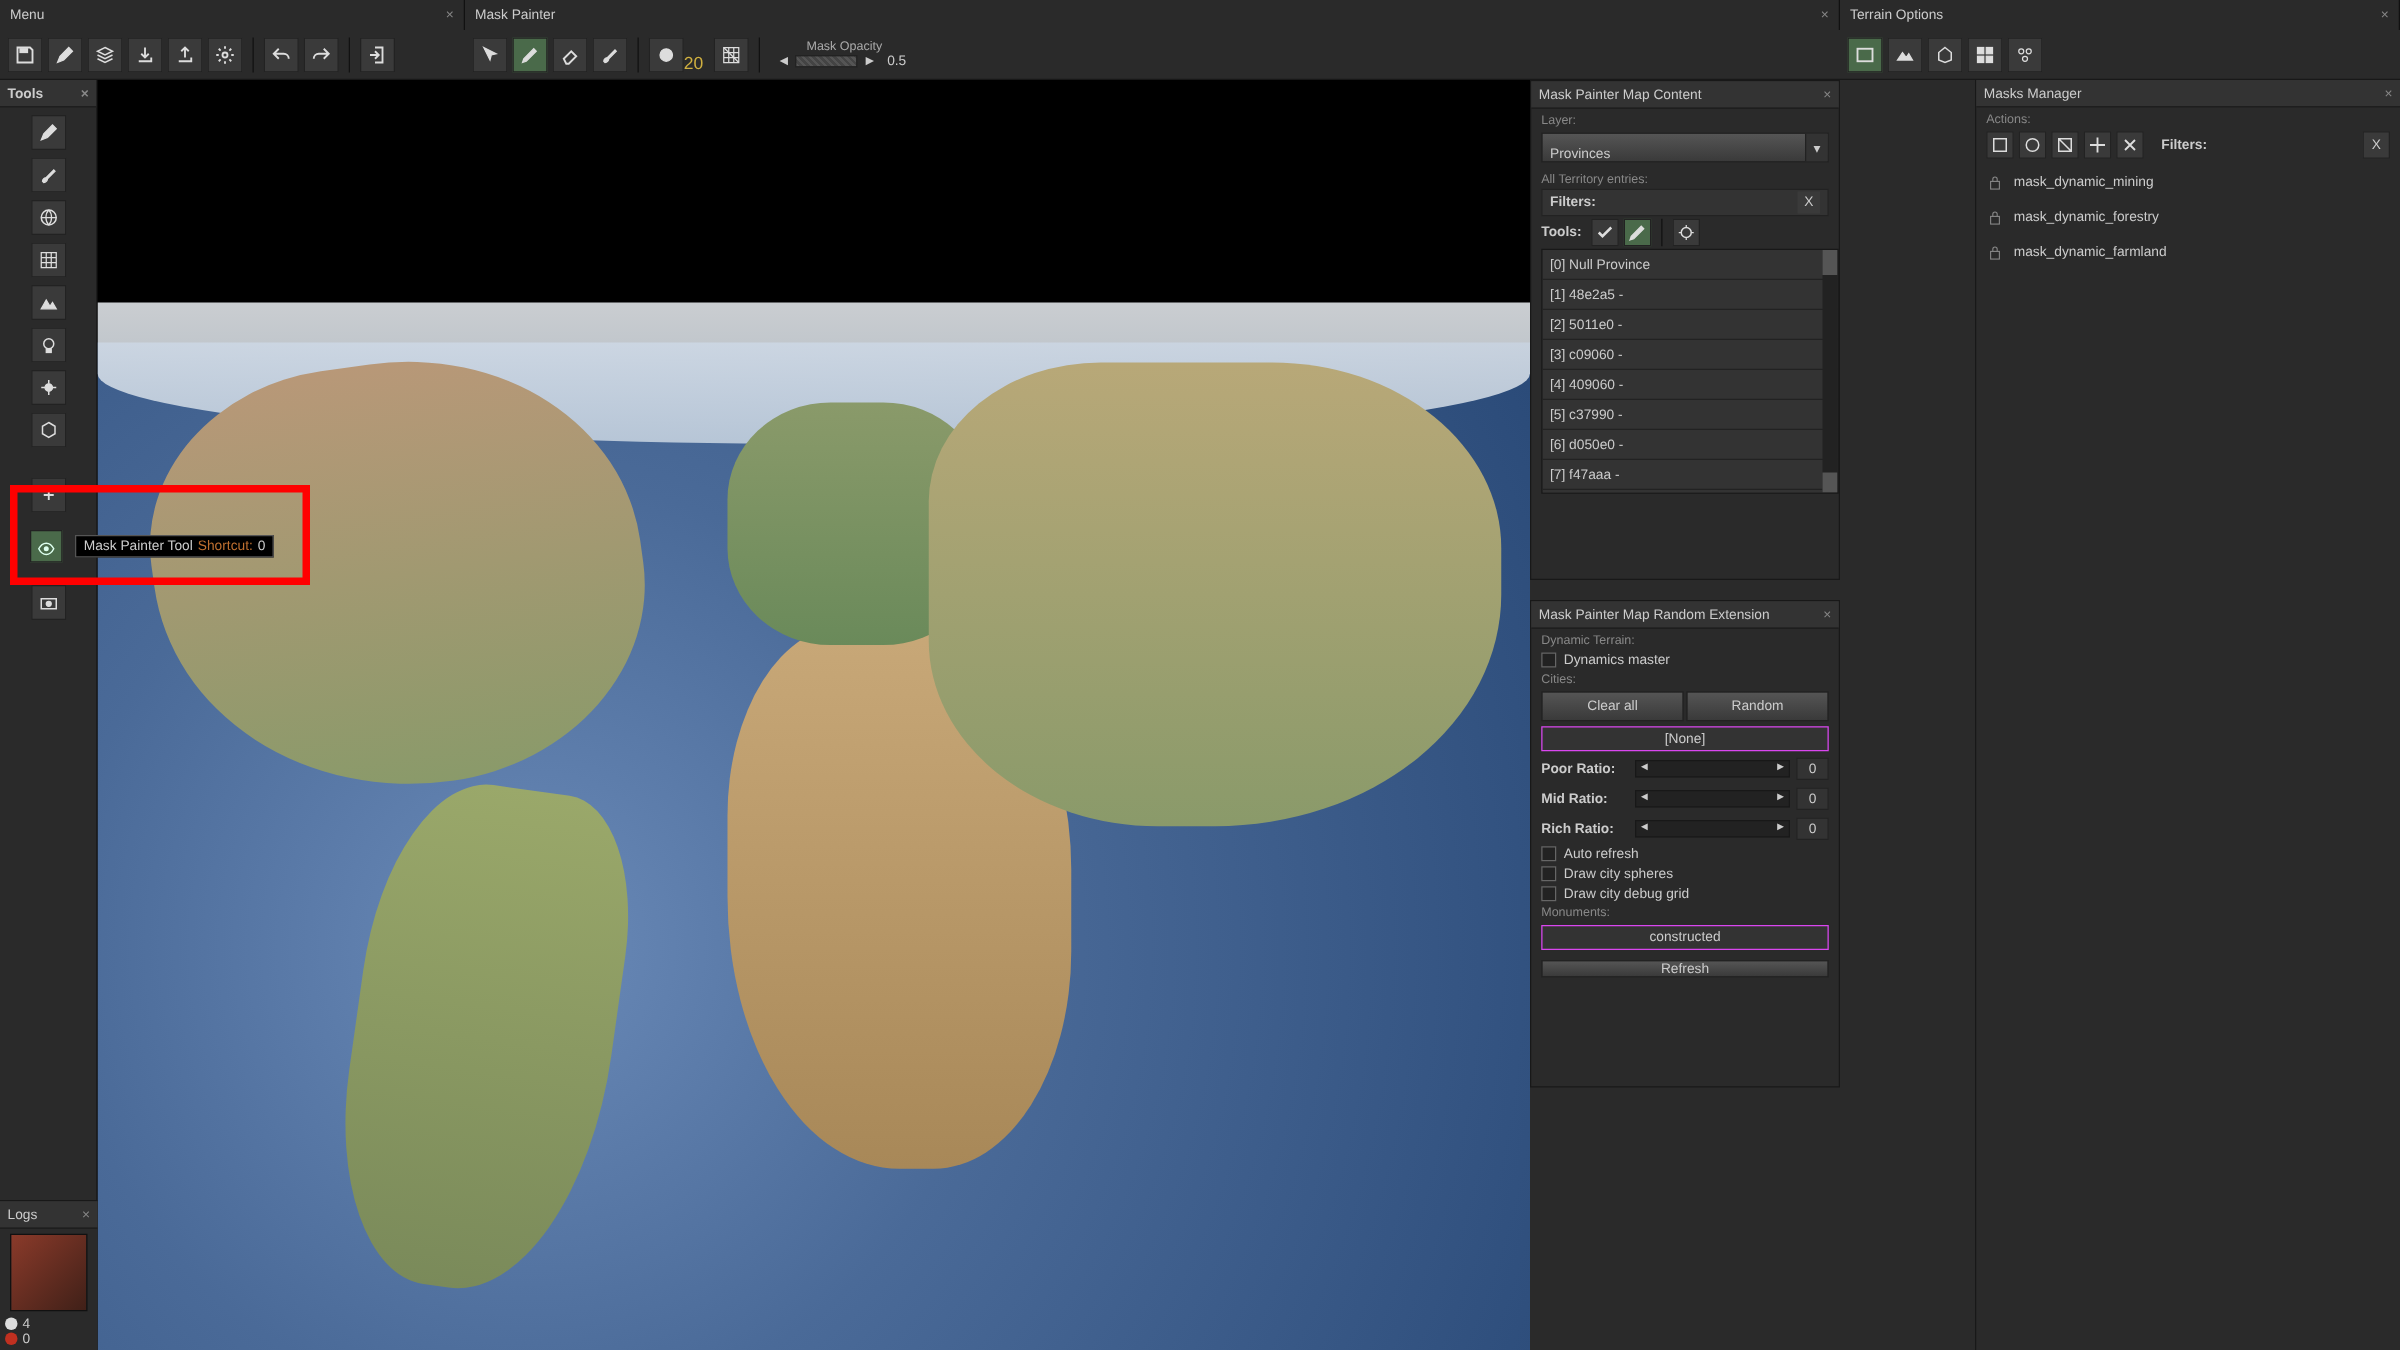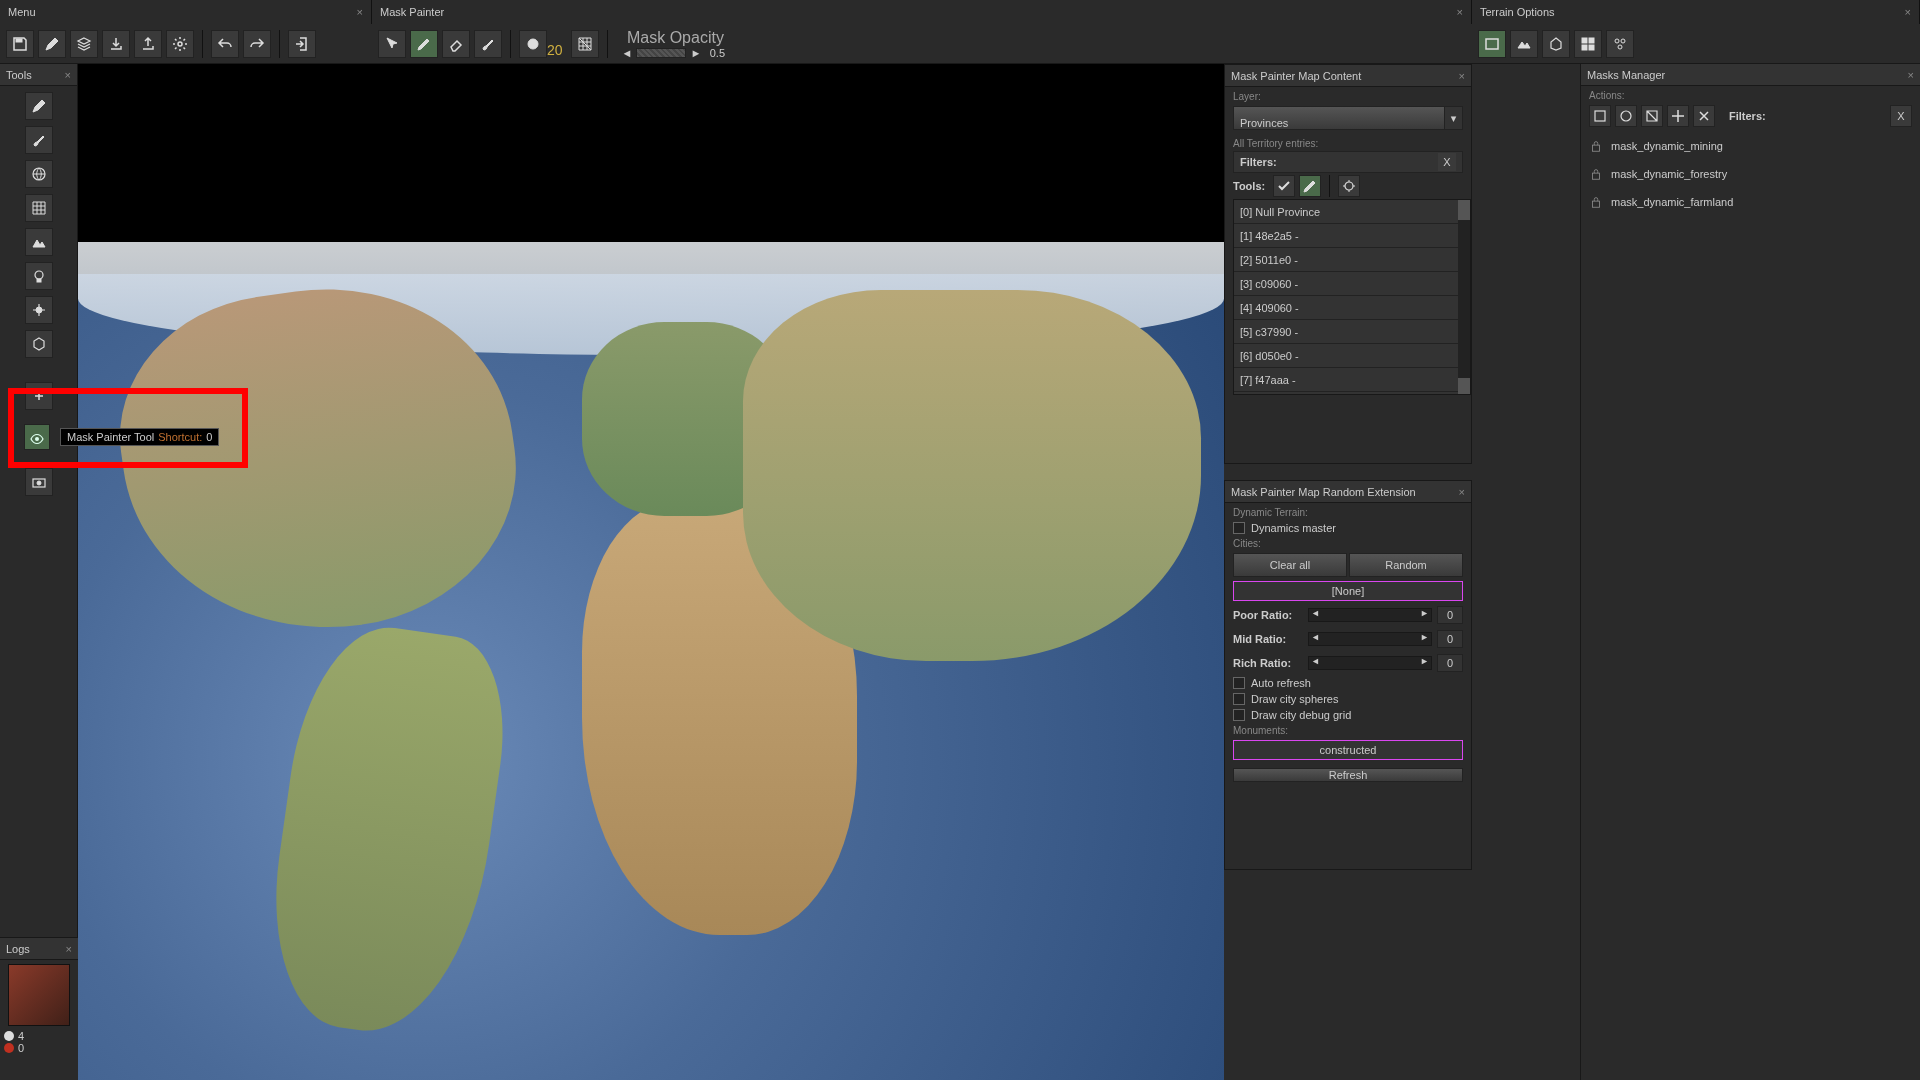--- a/index.html
+++ b/index.html
@@ -17,27 +17,27 @@
 .toolbar { position:absolute; top:24px; height:40px; background:#2a2a2a; display:flex; align-items:center; gap:4px; padding:2px 6px; border-bottom:1px solid #181818;}
 .toolbar.left { left:0; width:372px; }
 .toolbar.mid  { left:372px; width:1100px; }
 .toolbar.right{ left:1472px; width:448px; }
 .tbtn { width:28px; height:28px; background:#3a3a3a; border:1px solid #222; display:flex; align-items:center; justify-content:center; cursor:pointer; }
 .tbtn svg { width:16px; height:16px; fill:#ddd; stroke:#ddd; }
 .tbtn.active { background:#4a6a4a; }
 .tbtn.small { width:22px; height:22px; }
 .sep { width:1px; height:28px; background:#111; margin:0 4px; }
 .opacity-block { display:flex; flex-direction:column; align-items:center; margin-left:6px;}
-.opacity-block .lbl { font-size:16px; color:#aaa; }
+.opacity-block .lbl { font-size:10px; color:#aaa; }
 .slider-row { display:flex; align-items:center; gap:4px; }
 .slider-track { width:50px; height:10px; background:repeating-linear-gradient(45deg,#555,#555 2px,#444 2px,#444 4px); border:1px solid #222;}
 .slider-val { width:24px; text-align:center; }
 
 
-.tools-panel { position:absolute; top:64px; left:0; width:78px; bottom:0; background:#2a2a2a; border-right:1px solid #181818;}
+.tools-panel { position:absolute; top:64px; left:0; width:78px; bottom:0; background:#2a2a2a; border-right:1px solid #181818;font-weight:bold;}
 .panel-head { height:22px; background:#333; display:flex; align-items:center; padding:0 6px; border-bottom:1px solid #181818; }
 .panel-head .px { margin-left:auto; cursor:pointer; color:#888;}
 .toolcol { display:flex; flex-direction:column; align-items:center; gap:6px; padding-top:6px;}
 .toolcol .tbtn { width:28px; height:28px; }
 
 
 .highlight-box { position:absolute; left:8px; top:388px; width:240px; height:80px; border:6px solid #f00; background:transparent; z-index:50; pointer-events:none;}
 .tooltip { position:absolute; left:60px; top:428px; background:#000; border:1px solid #555; padding:2px 6px; z-index:60; display:flex; gap:4px; align-items:center;}
 .tooltip .sc { color:#c07030; }
 
@@ -81,21 +81,21 @@
 .ratio-row .rval{ width:26px; height:18px; background:#333; border:1px solid #222; display:flex; align-items:center; justify-content:center;}
 
 .masksmgr .actions-row { display:flex; align-items:center; gap:4px; padding:4px 8px;}
 .masksmgr .mask-list { padding:4px 8px; display:flex; flex-direction:column; gap:6px;}
 .mask-item { display:flex; align-items:center; gap:8px; height:22px;}
 .lock-icon { width:14px; height:14px; }
 
 .tval { font-size:14px; color:#d0b040; position:relative; top:6px; left:-4px;}
 
 
-.logs-dock { position:absolute; left:0; bottom:0; width:78px; height:143px; background:#2a2a2a; border-top:1px solid #181818; z-index:40;}
+.logs-dock { position:absolute; left:0; bottom:0; width:78px; height:120px; background:#2a2a2a; border-top:1px solid #181818; z-index:40;}
 .logs-dock .panel-head{ background:#333;}
 .avatar { width:62px; height:62px; background:linear-gradient(135deg,#8a3a2a,#402018); margin:4px auto; border:1px solid #111;}
 .log-line{ display:flex; align-items:center; gap:4px; padding:0 4px; font-size:10px;}
 .dot{ width:10px; height:10px; border-radius:50%;}
 .dot.w{ background:#ddd;} .dot.r{ background:#c03020;}
 
 
 .ocean{position:absolute;inset:0;background:radial-gradient(circle at 30% 60%,#6a8ab8,#4a6a98 40%,#3a5a88 70%,#2a4a78);}
 .land{position:absolute;border-radius:40% 50% 45% 55%;}
 .na{left:4%;top:2%;width:34%;height:42%;background:linear-gradient(#b89878,#8a9a6a);transform:rotate(-8deg);}

